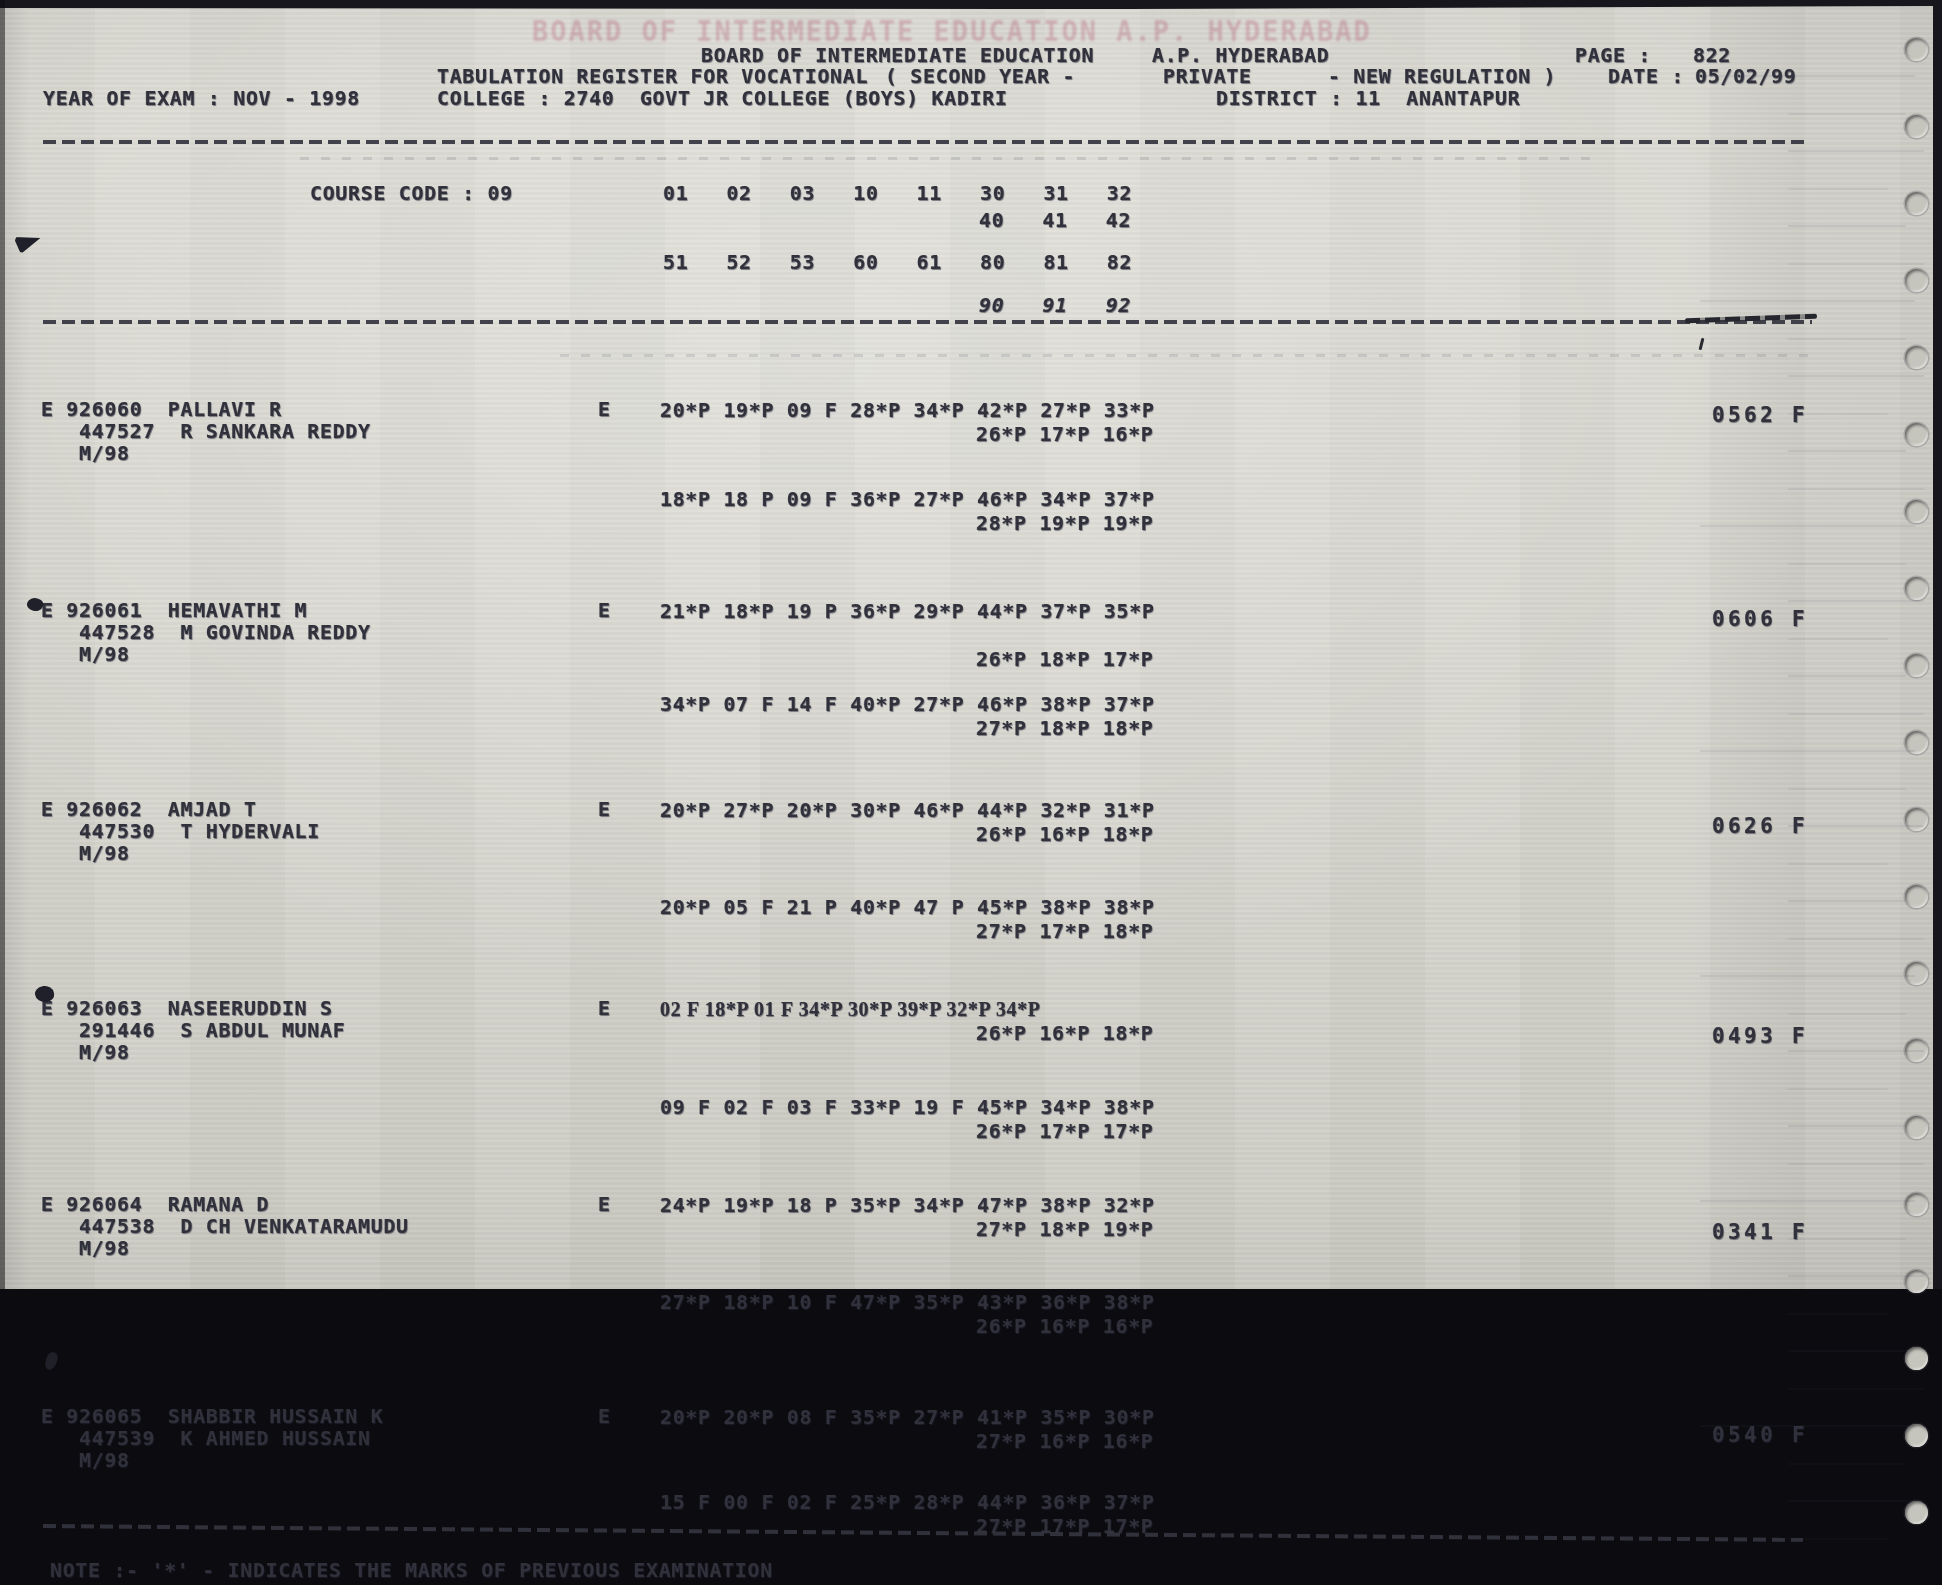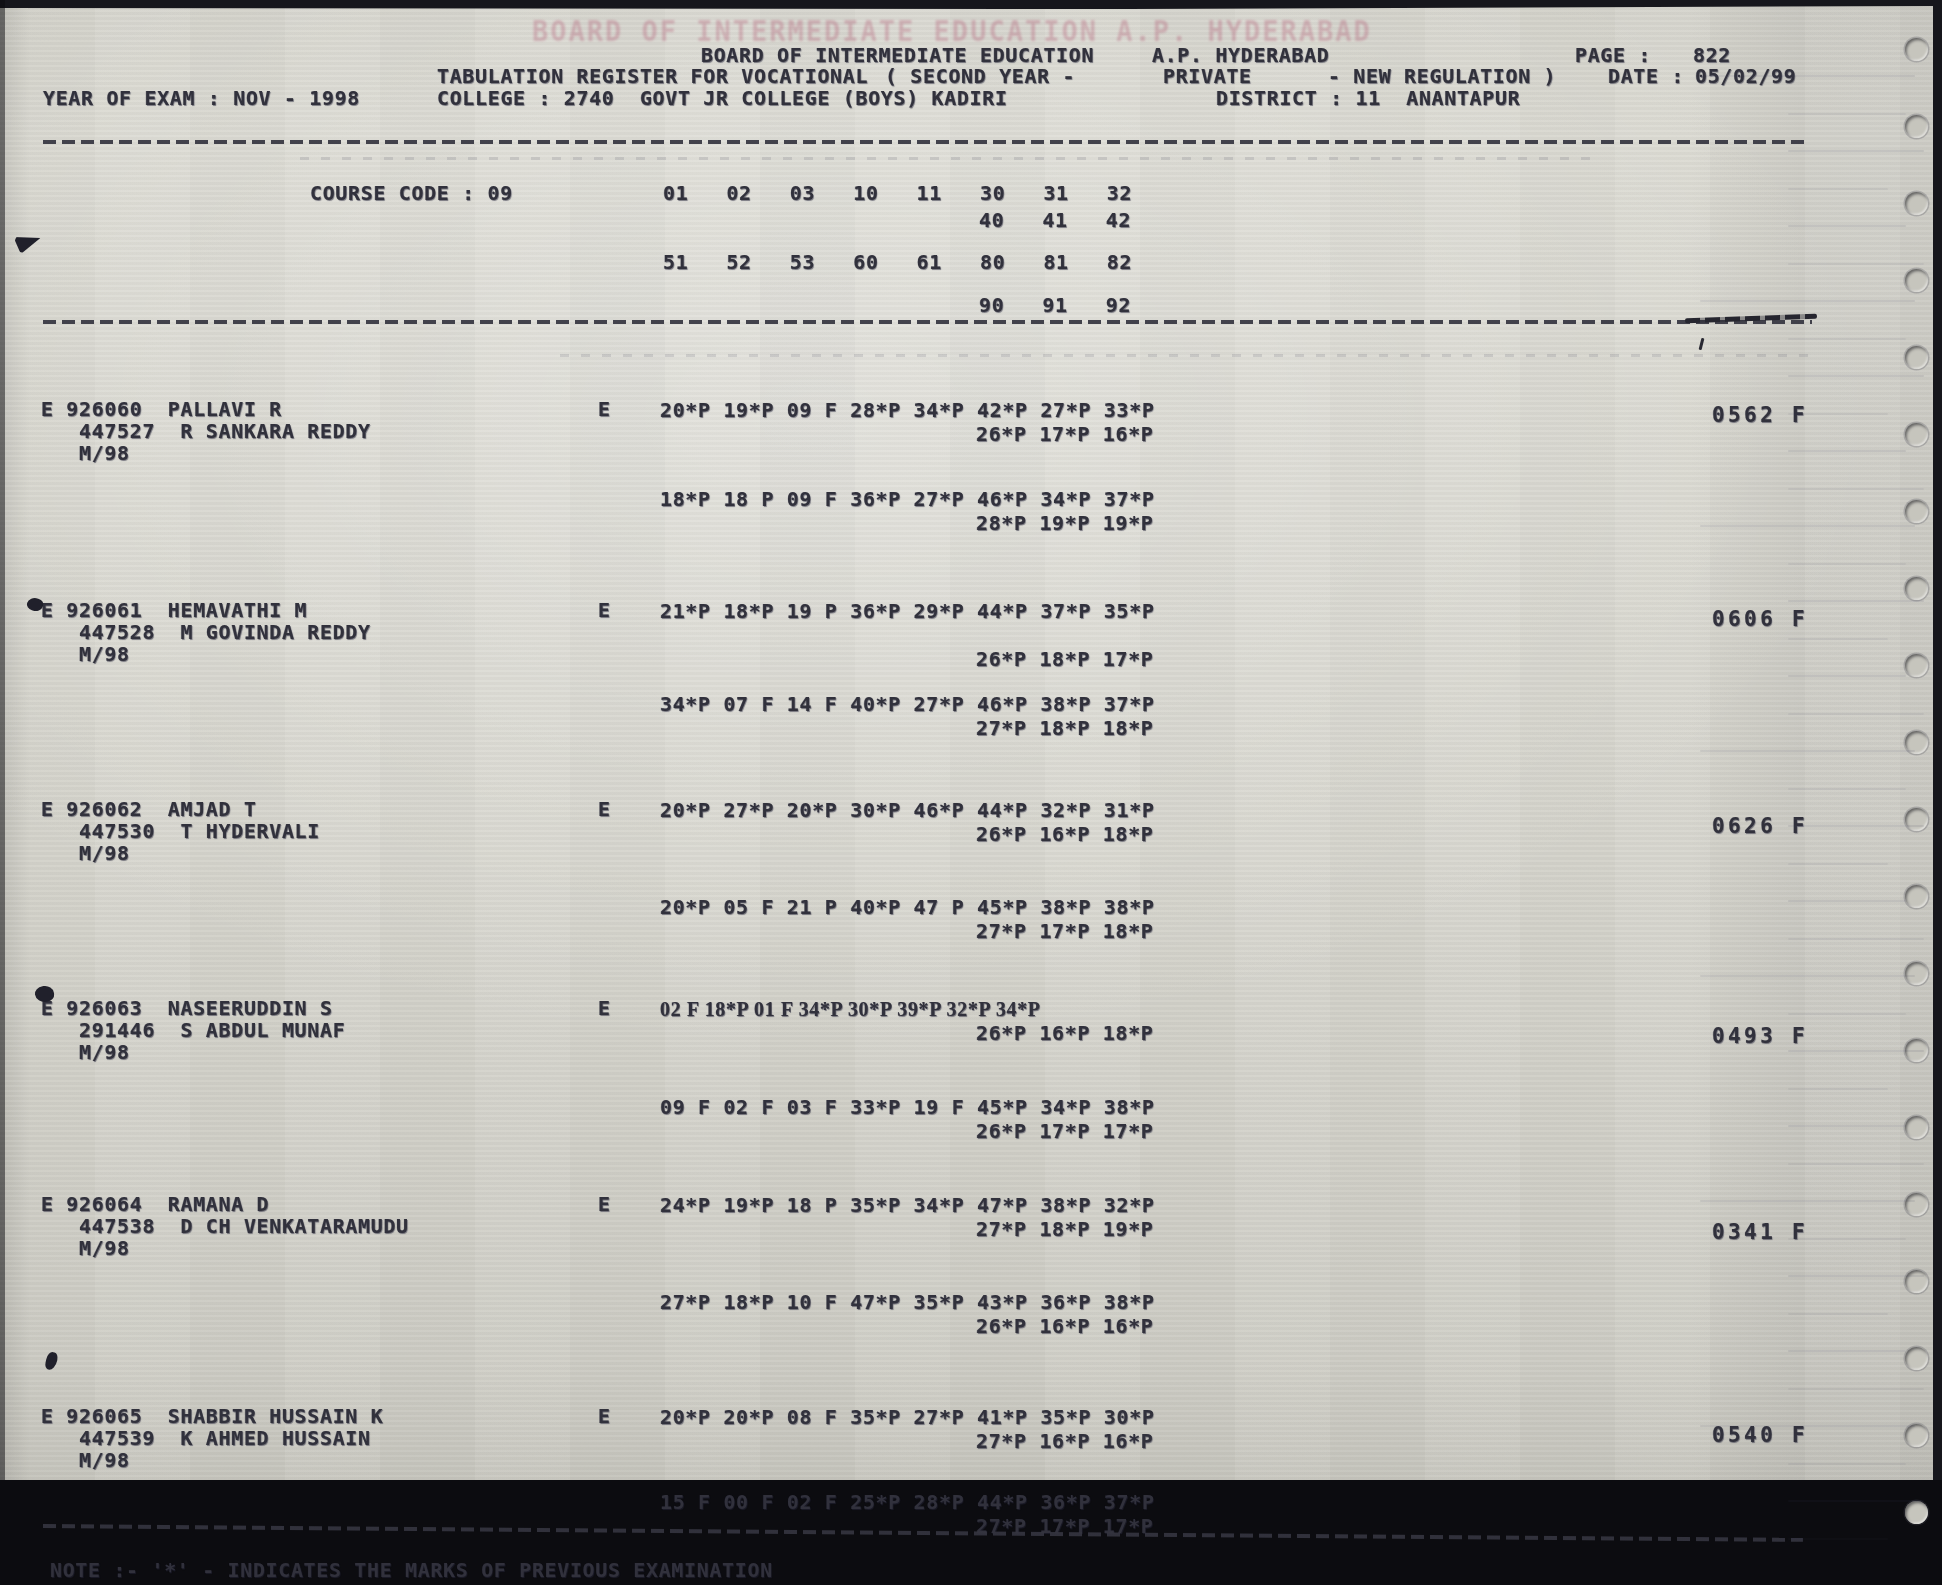--- a/index.html
+++ b/index.html
@@ -1,18 +1,18 @@
 <!DOCTYPE html>
 <html><head>
 <meta charset="utf-8">
 <style>
   html,body{margin:0;padding:0;background:#0c0c10;}
   body{width:1942px;height:1585px;position:relative;overflow:hidden;}
   .paper{
-    position:absolute;left:0;top:0;width:1942px;height:1480px;
+    position:absolute;left:0;top:0;width:1942px;height:1289px;
     background:
       radial-gradient(ellipse 1500px 900px at 42% 28%, rgba(255,255,255,0.26), transparent 72%),
       linear-gradient(90deg, rgba(0,0,0,0.09) 0, rgba(0,0,0,0.0) 30px),
       linear-gradient(90deg, transparent 1690px, rgba(90,90,96,0.08) 1800px),
       linear-gradient(180deg,#d4d3cb 0%,#dad9d1 9%,#d6d5cd 58%,#cfcec6 92%,#c8c7bf 100%);
   }
   .paper::before{
     content:"";position:absolute;inset:0;pointer-events:none;
     background:
       repeating-linear-gradient(180deg, rgba(255,255,255,0.045) 0 2px, rgba(25,25,35,0.025) 2px 5px),
@@ -81,21 +81,21 @@
   <div class="pline" style="left:1216px;top:88px">DISTRICT : 11  ANANTAPUR</div>
 
   <div class="dashline" style="left:43px;top:140px;width:1764px"></div>
   <div class="dashghost" style="left:300px;top:157px;width:1300px"></div>
 
   <div class="pline" style="left:310px;top:183px">COURSE CODE : 09</div>
   <div id="subject-rows">
       <div class="pline" style="left: 663px; top: 183px;">01   02   03   10   11   30   31   32</div>
       <div class="pline" style="left: 979px; top: 210px;">40   41   42</div>
       <div class="pline" style="left: 663px; top: 252px;">51   52   53   60   61   80   81   82</div>
-      <div class="pline" style="left: 979px; top: 295px;">90   91   92</div>
+      <div class="pline" style="left: 979px; top: 295px; font-style: italic;">90   91   92</div>
     </div>
 
   <div class="dashline" style="left:43px;top:320px;width:1769px"></div>
   <div class="dashsmear" style="left:1685px;top:316px;width:132px"></div>
   <div class="tick" style="left:1700px;top:338px"></div>
   <div class="dashghost" style="left:560px;top:354px;width:1250px"></div>
 
   <div id="students">
       <div>
         <div class="pline" style="left: 41px; top: 399px;">E 926060  PALLAVI R</div>

